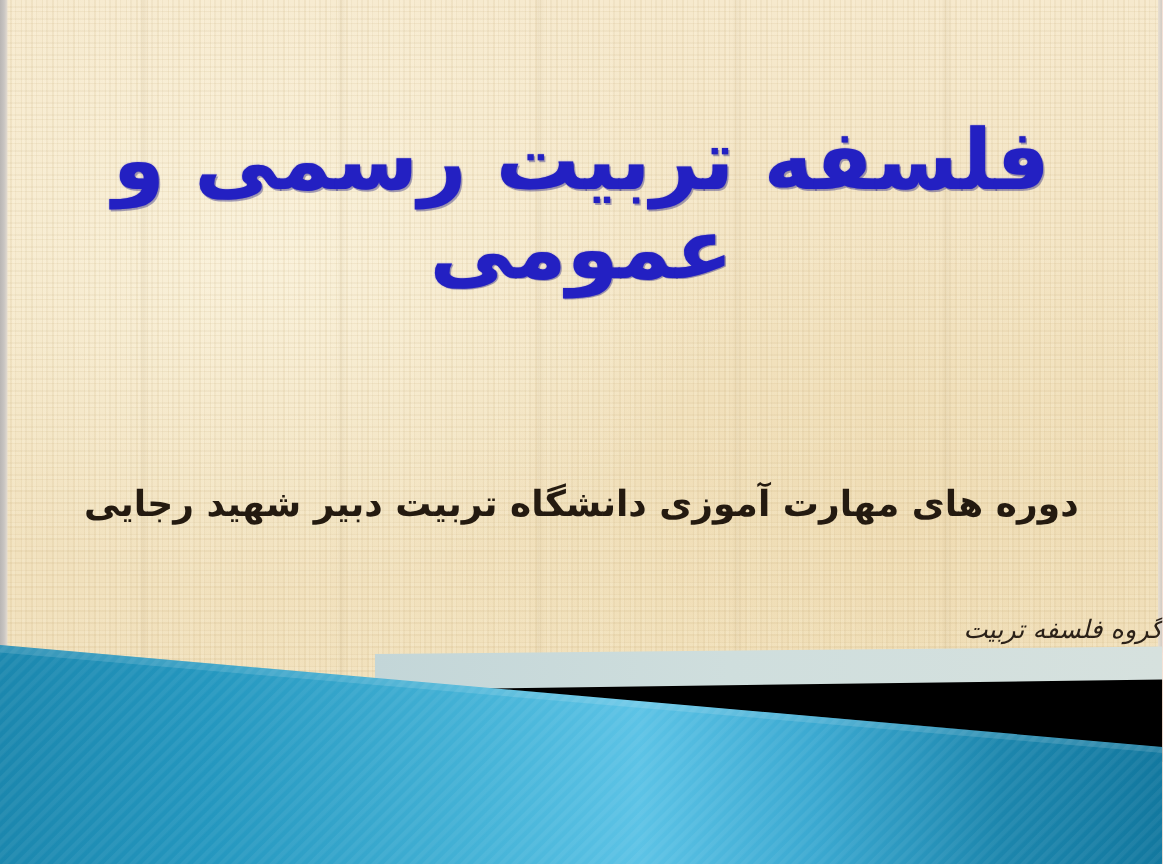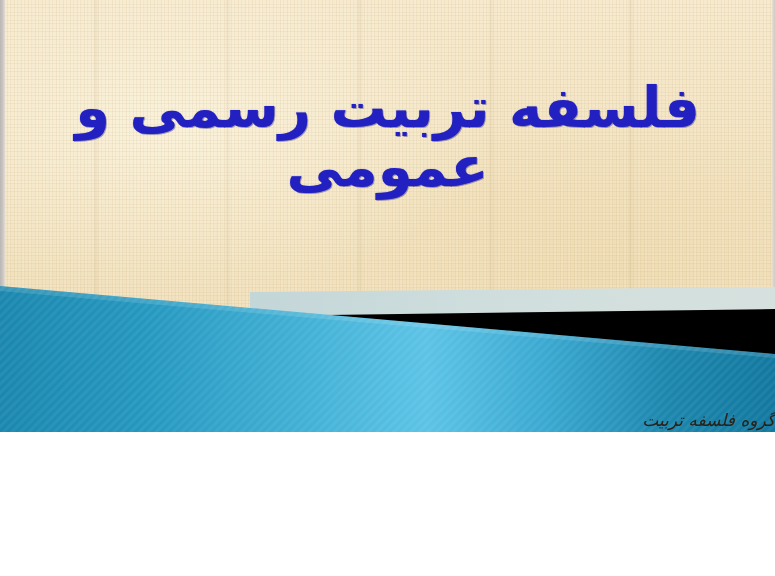--- a/index.html
+++ b/index.html
@@ -8,21 +8,21 @@
     padding: 0;
     background: #ffffff;
   }
   body {
     font-family: "DejaVu Sans", "Liberation Sans", sans-serif;
   }
 
   #slide {
     position: relative;
     width: 775px;
-    height: 432px;
+    height: 576px;
     overflow: hidden;
     background: #fca5a5;
   }
 
   
   .papyrus {
     position: absolute;
     inset: 0;
     background-color: #f4e6c6;
     background-image:
@@ -198,17 +198,18 @@
       <polygon points="0,14 775,82 775,160 0,160" fill="url(#weave)"></polygon>
 
       <polygon points="0,14 775,82 775,86 0,19" fill="#ffffff" opacity="0.13"></polygon>
     </svg>
   </div>
 
   <div class="text-layer">
     <div class="title-main">فلسفه تربیت رسمی و عمومی</div>
 
 
+    <div class="org-line">دوره های مهارت آموزی دانشگاه تربیت دبیر شهید رجایی</div>
 
     <div class="dept-line">گروه فلسفه تربیت</div>
   </div>
 
 </div>
 
 </body></html>

